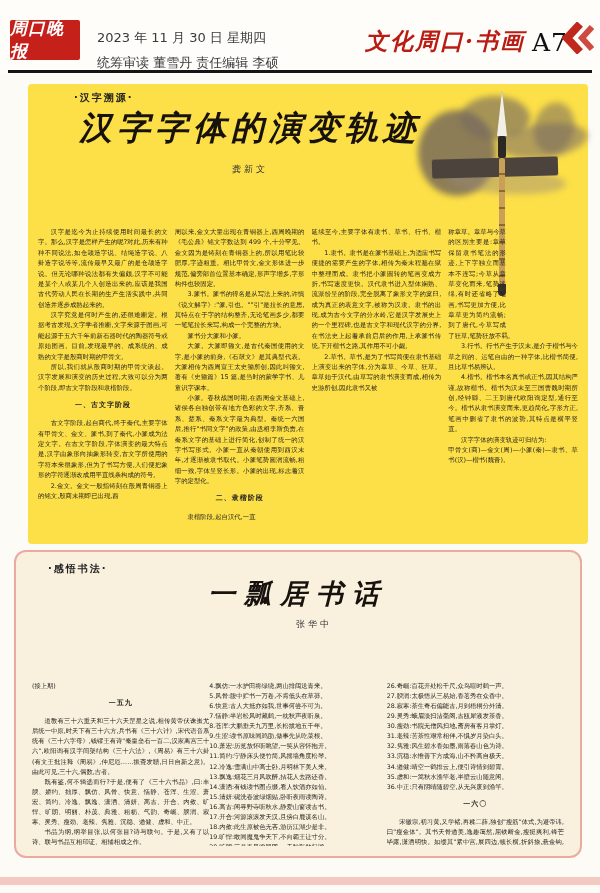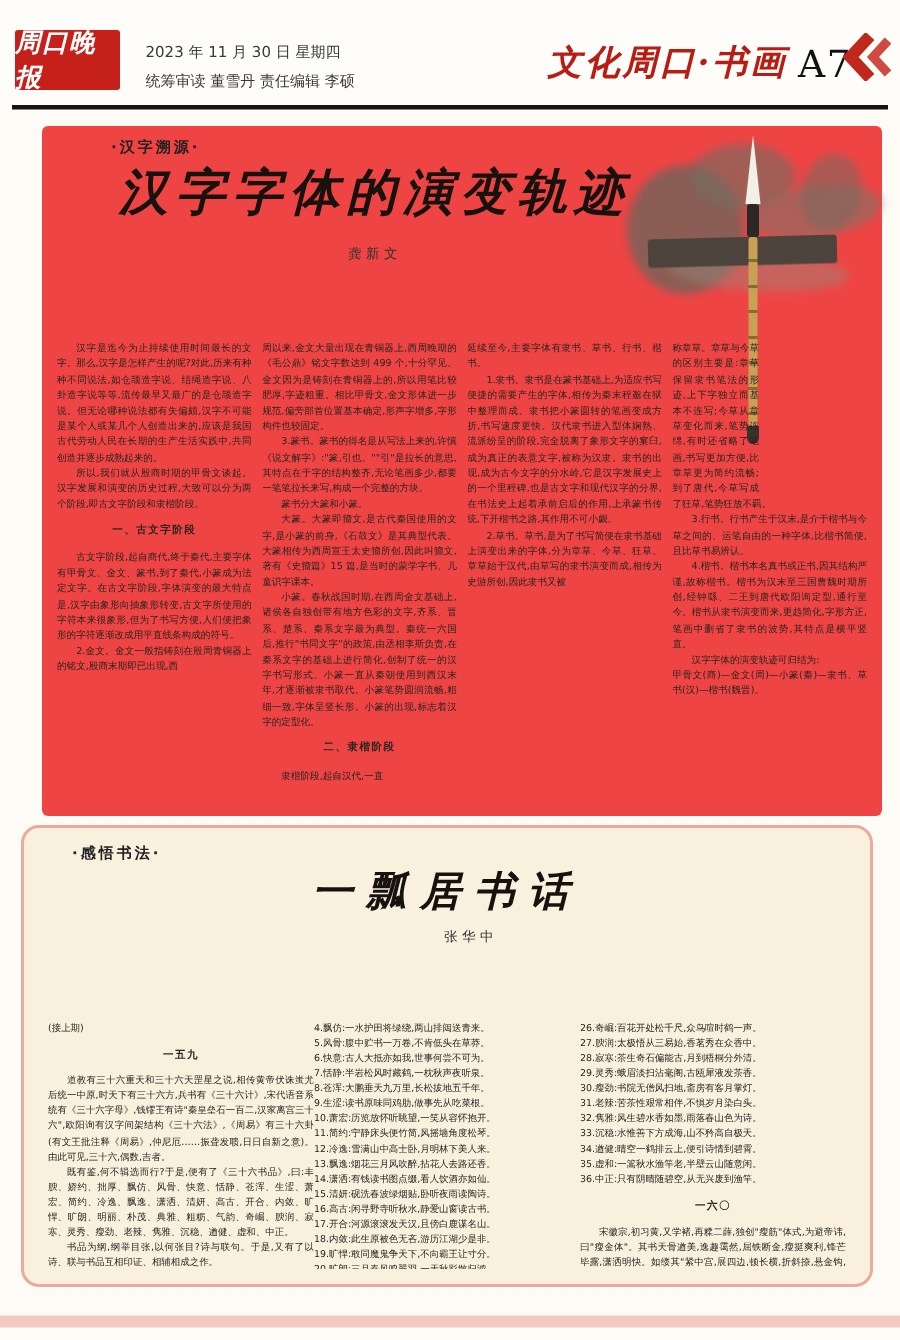--- a/index.html
+++ b/index.html
@@ -10,34 +10,34 @@
     -webkit-font-smoothing:antialiased;
   }
   
   .header{position:absolute;left:0;top:0;width:600px;height:74px;background:#fffdfa;}
   .masthead{
     position:absolute;left:10px;top:20px;width:70px;height:40px;background:#c5201a;
     color:#fff;display:flex;align-items:center;justify-content:center;
     font-family:"DejaVu Serif",serif;font-weight:bold;font-size:17px;
     font-style:italic;letter-spacing:1px;border-radius:2px;
   }
-  .head-info{position:absolute;left:97px;top:26px;color:#3a3a3a;font-size:10px;line-height:1.9;}
+  .head-info{position:absolute;left:97px;top:26px;color:#3a3a3a;font-size:13px;line-height:1.9;}
   .head-right{position:absolute;right:32px;top:26px;display:flex;align-items:flex-end;gap:7px;}
   .section-title{
     color:#b81c13;font-family:"DejaVu Serif",serif;font-weight:bold;
     font-style:italic;font-size:23px;letter-spacing:2px;
   }
   .page-no{color:#111;font-family:"DejaVu Serif",serif;font-size:25px;letter-spacing:1px;}
   .chevrons{position:absolute;right:6px;top:22px;}
   .head-rule{position:absolute;left:8px;right:8px;top:70px;height:3px;background:#151515;}
 
   
   .a1{
     position:absolute;left:28px;top:84px;width:560px;height:460px;
-    background:#ef4444;border-radius:4px;
+    background:#fde047;border-radius:4px;
   }
   .a1-kicker{position:absolute;left:46px;top:7px;font-size:10px;font-weight:bold;color:#222;letter-spacing:2px;}
   .a1-title{
     position:absolute;left:22px;top:22px;width:400px;text-align:center;
     font-family:"DejaVu Serif",serif;font-weight:bold;font-style:italic;
     font-size:33px;letter-spacing:5px;color:#17120e;white-space:nowrap;
   }
   .a1-author{position:absolute;left:22px;top:79px;width:400px;text-align:center;font-size:9px;color:#333;letter-spacing:3px;}
 
   
@@ -142,20 +142,21 @@
       <div class="brush-tip"></div>
       <div class="brush-band"></div>
       <div class="brush-handle"></div>
       <div class="brush-end"></div>
     </div>
   </div>
 
   <div class="a1-cols">
     <div class="col">
         <div class="para">汉字是迄今为止持续使用时间最长的文字。那么,汉字是怎样产生的呢?对此,历来有种种不同说法,如仓颉造字说、结绳造字说、八卦造字说等等,流传最早又最广的是仓颉造字说。但无论哪种说法都有失偏颇,汉字不可能是某个人或某几个人创造出来的,应该是我国古代劳动人民在长期的生产生活实践中,共同创造并逐步成熟起来的。</div>
+        <div class="para">汉字究竟是何时产生的,还很难断定。根据考古发现,文字学者推断,文字来源于图画,可能起源于五六千年前新石器时代的陶器符号或原始图画。目前,发现最早的、成系统的、成熟的文字是殷商时期的甲骨文。</div>
         <div class="para">所以,我们就从殷商时期的甲骨文谈起。汉字发展和演变的历史过程,大致可以分为两个阶段,即古文字阶段和隶楷阶段。</div>
         <div class="col-heading">一、古文字阶段</div>
         <div class="para">古文字阶段,起自商代,终于秦代,主要字体有甲骨文、金文、篆书,到了秦代,小篆成为法定文字。在古文字阶段,字体演变的最大特点是,汉字由象形向抽象形转变,古文字所使用的字符本来很象形,但为了书写方便,人们便把象形的字符逐渐改成用平直线条构成的符号。</div>
         <div class="para">2.金文。金文一般指铸刻在殷周青铜器上的铭文,殷商末期即已出现,西</div>
       </div>
     <div class="col">
         <div class="para cont">周以来,金文大量出现在青铜器上,西周晚期的《毛公鼎》铭文字数达到 499 个,十分罕见。金文因为是铸刻在青铜器上的,所以用笔比较肥厚,字迹粗重。相比甲骨文,金文形体进一步规范,偏旁部首位置基本确定,形声字增多,字形构件也较固定。</div>
         <div class="para">3.篆书。篆书的得名是从写法上来的,许慎《说文解字》:"篆,引也。""引"是拉长的意思,其特点在于字的结构整齐,无论笔画多少,都要一笔笔拉长来写,构成一个完整的方块。</div>
         <div class="para">篆书分大篆和小篆。</div>
         <div class="para">大篆。大篆即籀文,是古代秦国使用的文字,是小篆的前身,《石鼓文》是其典型代表。大篆相传为西周宣王太史籀所创,因此叫籀文,著有《史籀篇》15 篇,是当时的蒙学字书、儿童识字课本。</div>

